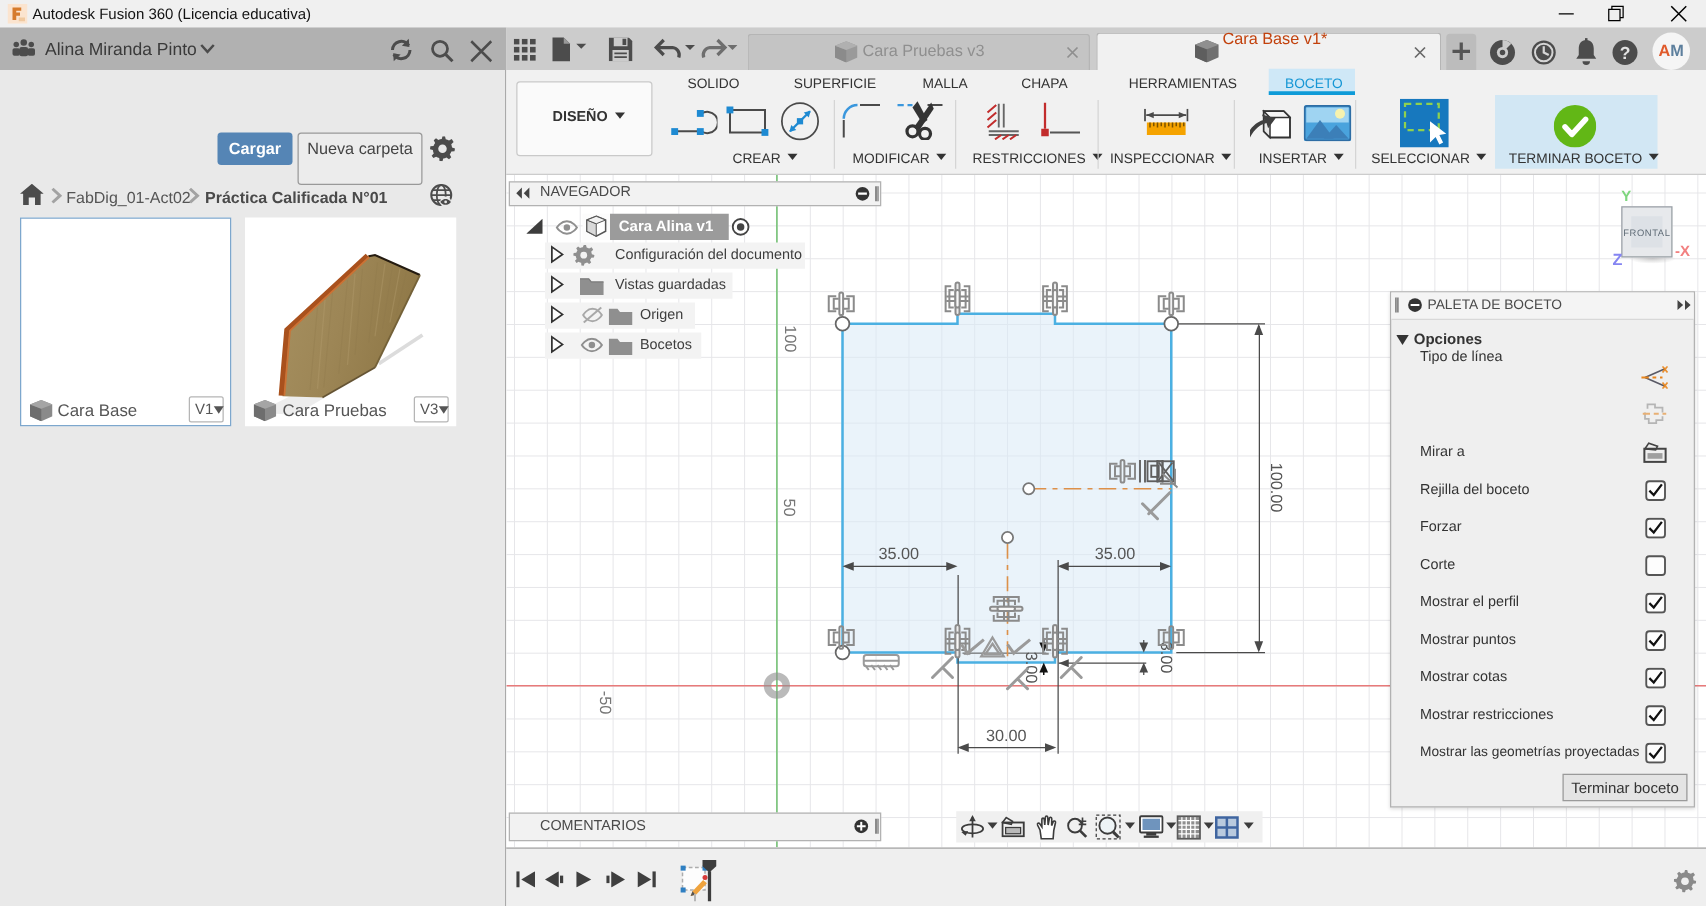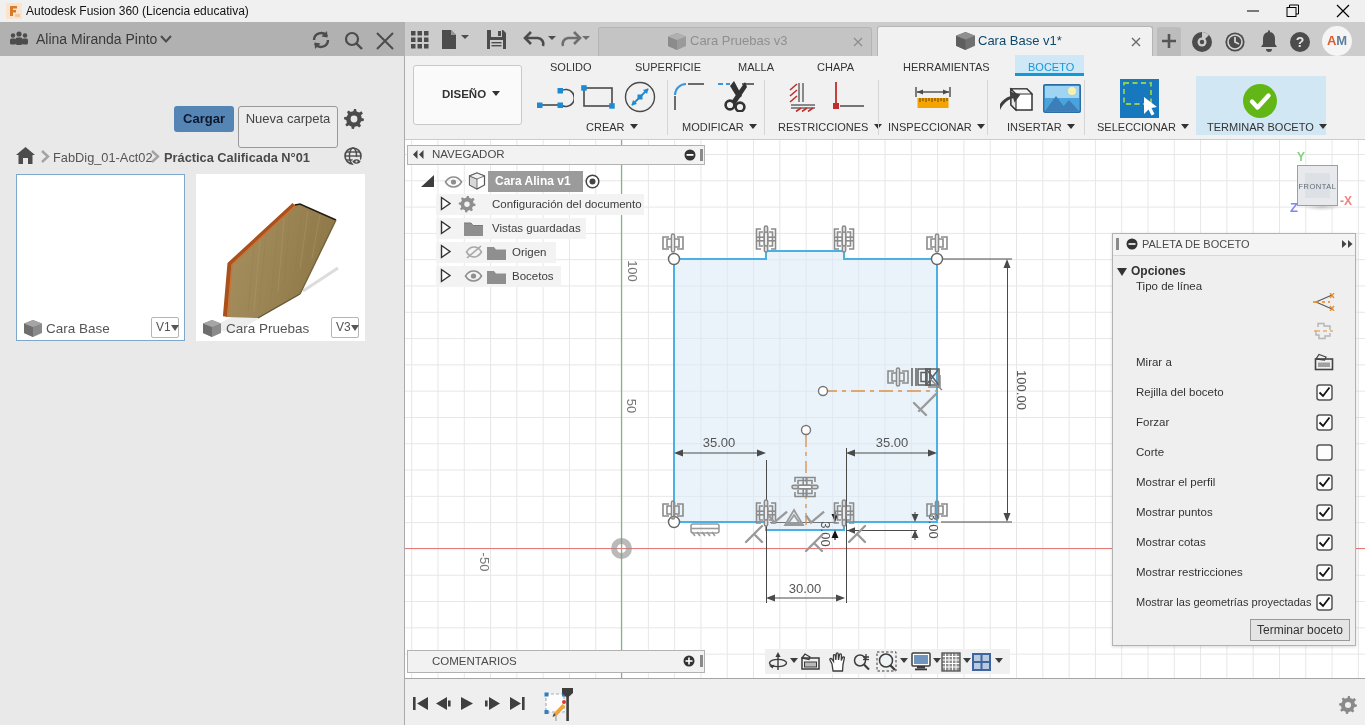--- a/index.html
+++ b/index.html
@@ -127,21 +127,21 @@
     </svg>
 
 <div class="abs" style="left:877px;top:26px;width:276px;height:30px;background:#f1f1f1;border:1px solid #b5b5b5;border-bottom:none;border-radius:3px 3px 0 0;"></div>
 
 <svg class="abs" style="left:956px;top:32px;" width="19" height="18" viewBox="0 0 18 17">
   <path d="M9 0 L18 3.5 L18 13 L9 17 L0 13 L0 3.5 Z" fill="#707070"></path>
   <path d="M0 3.5 L9 7 L9 17 L0 13 Z" fill="#5e5e5e"></path>
   <path d="M9 0 L18 3.5 L9 7 L0 3.5 Z" fill="#8f8f8f"></path>
 </svg>
 
-<div class="abs" style="left:978px;top:33px;font-size:13px;color:#0c4a6e;">Cara Base v1*</div>
+<div class="abs" style="left:978px;top:23px;font-size:13px;color:#c2410c;">Cara Base v1*</div>
 
 <svg class="abs" style="left:1129px;top:35px;" width="14" height="14">
       <path d="M3 3 L11 11 M11 3 L3 11" stroke="#6a6a6a" stroke-width="1.4"></path>
     </svg>
 
 <div class="abs" style="left:1157px;top:27px;width:24px;height:29px;background:#bcbcbc;border-radius:3px 3px 0 0;"></div>
 <svg class="abs" style="left:1160px;top:32px;" width="18" height="18">
       <path d="M9 2 L9 16 M2 9 L16 9" stroke="#555" stroke-width="2.6"></path>
     </svg>
 
@@ -168,21 +168,21 @@
   <circle cx="11" cy="11" r="10" fill="#4c4c4c"></circle>
   <text x="11" y="16" font-size="14" font-weight="bold" fill="#e3e3e3" text-anchor="middle" font-family="Liberation Sans">?</text>
 </svg>
 
 <div class="abs" style="left:1322px;top:26px;width:30px;height:30px;border-radius:50%;background:#f5f5f5;"></div>
 <div class="abs" style="left:1322px;top:33px;width:30px;text-align:center;font-size:13px;font-weight:bold;"><span style="color:#e05a2b;">A</span><span style="color:#5d7f9d;">M</span></div>
 
 <div class="abs" style="left:0;top:56px;width:405px;height:669px;background:#e9e9e9;border-right:1px solid #aaa;"></div>
 
 
-<div class="abs" style="left:174px;top:106px;width:60px;height:26px;background:#5585b5;border-radius:3px;text-align:center;line-height:26px;font-size:13px;font-weight:bold;color:#0f172a;">Cargar</div>
+<div class="abs" style="left:174px;top:106px;width:60px;height:26px;background:#5585b5;border-radius:3px;text-align:center;line-height:26px;font-size:13px;font-weight:bold;color:#ffffff;">Cargar</div>
 
 <div class="abs" style="left:238px;top:106px;width:100px;height:42px;background:#ececec;border:1px solid #999;border-radius:3px;text-align:center;line-height:24px;font-size:13px;color:#444;">Nueva carpeta</div>
 
 <svg class="abs" style="left:344px;top:109px;" width="20" height="20" viewBox="0 0 20 20">
   <path fill="#4c4c4c" d="M10 0 L12 0 L12.6 2.4 A7.7 7.7 0 0 1 15.2 3.4 L17.4 2.2 L18.9 4.5 L17 6.3 A7.7 7.7 0 0 1 17.6 9 L20 9.7 L19.6 12 L17.1 12.2 A7.7 7.7 0 0 1 15.8 14.6 L17 16.8 L15.2 18.4 L13.2 16.9 A7.7 7.7 0 0 1 10.6 17.8 L10 20 L7.6 19.8 L7.4 17.4 A7.7 7.7 0 0 1 4.9 16.3 L2.7 17.4 L1.3 15.5 L3 13.7 A7.7 7.7 0 0 1 2.3 11 L0 10.3 L0.3 8 L2.8 7.8 A7.7 7.7 0 0 1 4.1 5.3 L3 3.1 L4.8 1.6 L6.7 3 A7.7 7.7 0 0 1 9.4 2.2 Z"></path>
   <circle cx="10" cy="10" r="3.4" fill="#e9e9e9"></circle>
 </svg>
 
 <svg class="abs" style="left:16px;top:147px;" width="19" height="18" viewBox="0 0 19 18">
   <path d="M9.5 0 L19 8 L16.5 8 L16.5 17 L12 17 L12 11 L7 11 L7 17 L2.5 17 L2.5 8 L0 8 Z" fill="#4c4c4c"></path>

